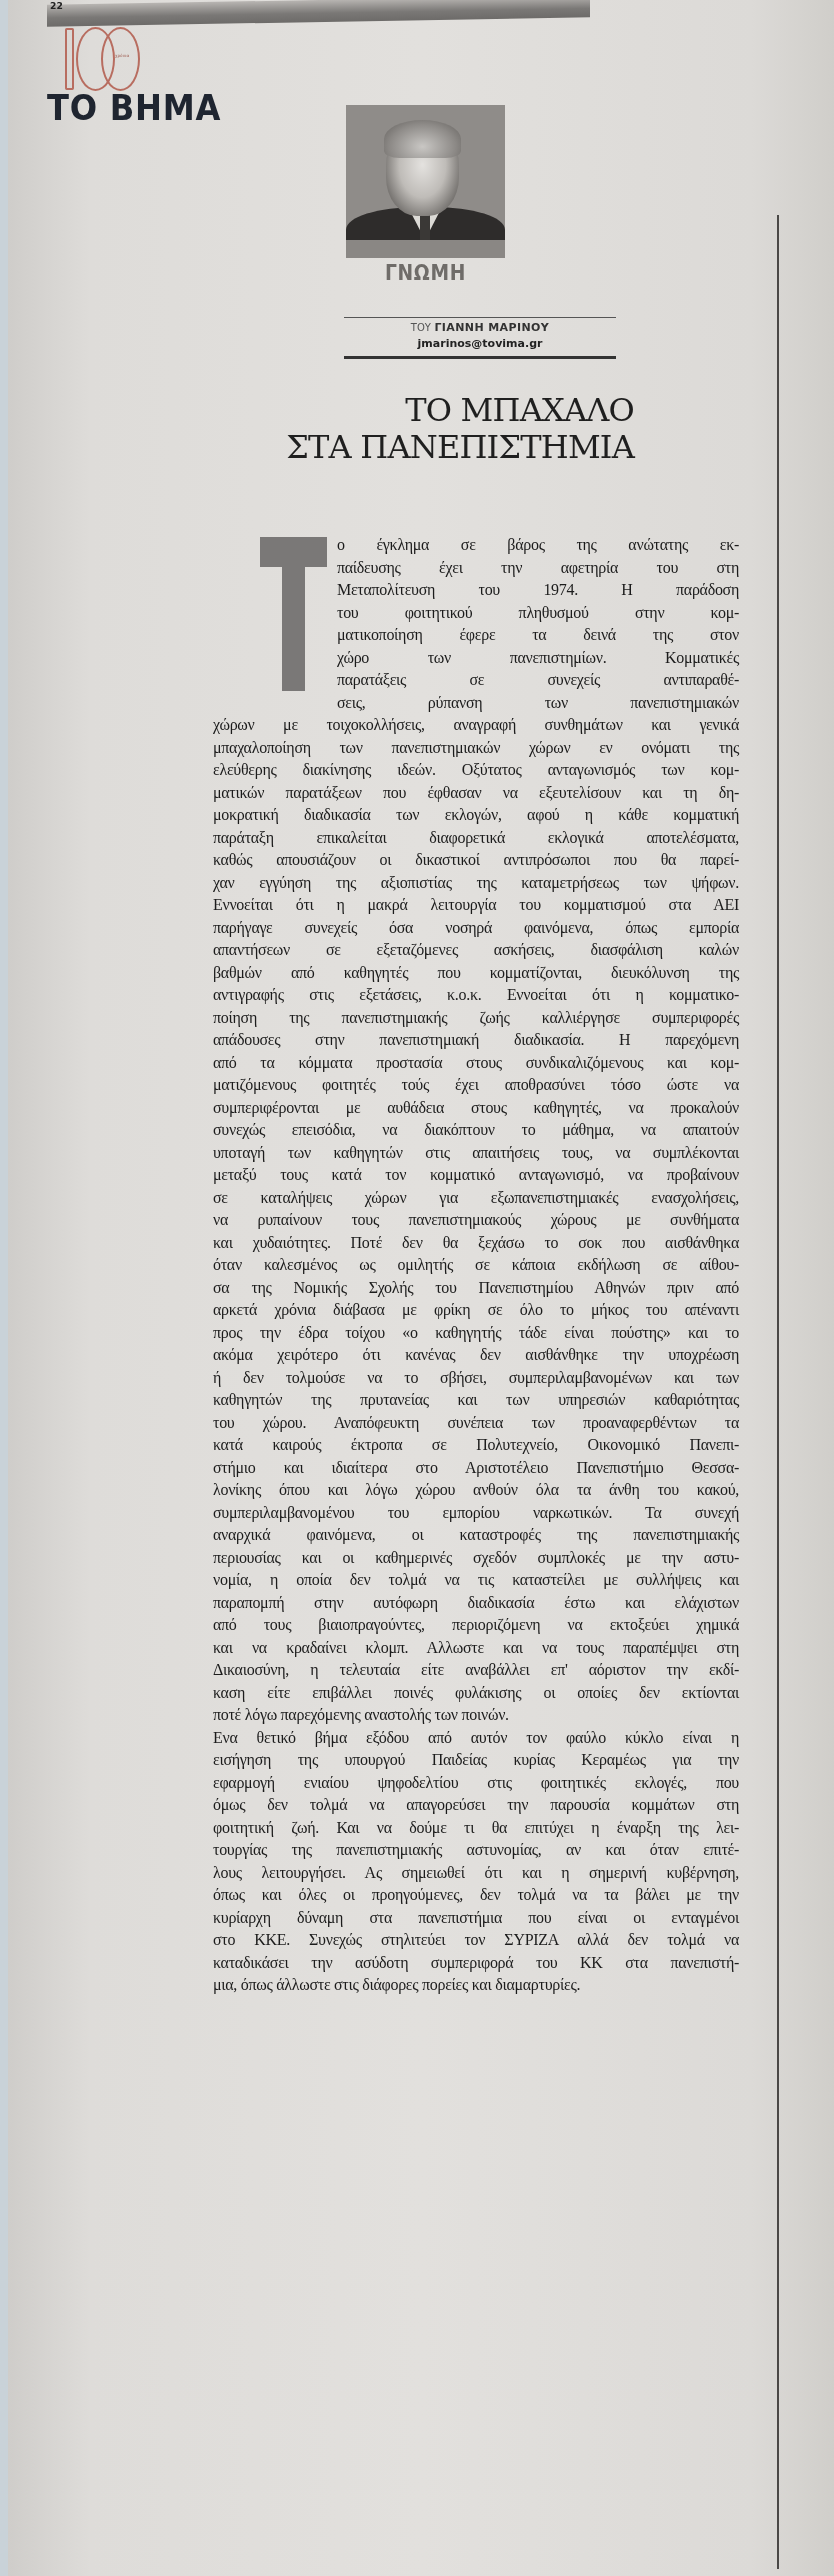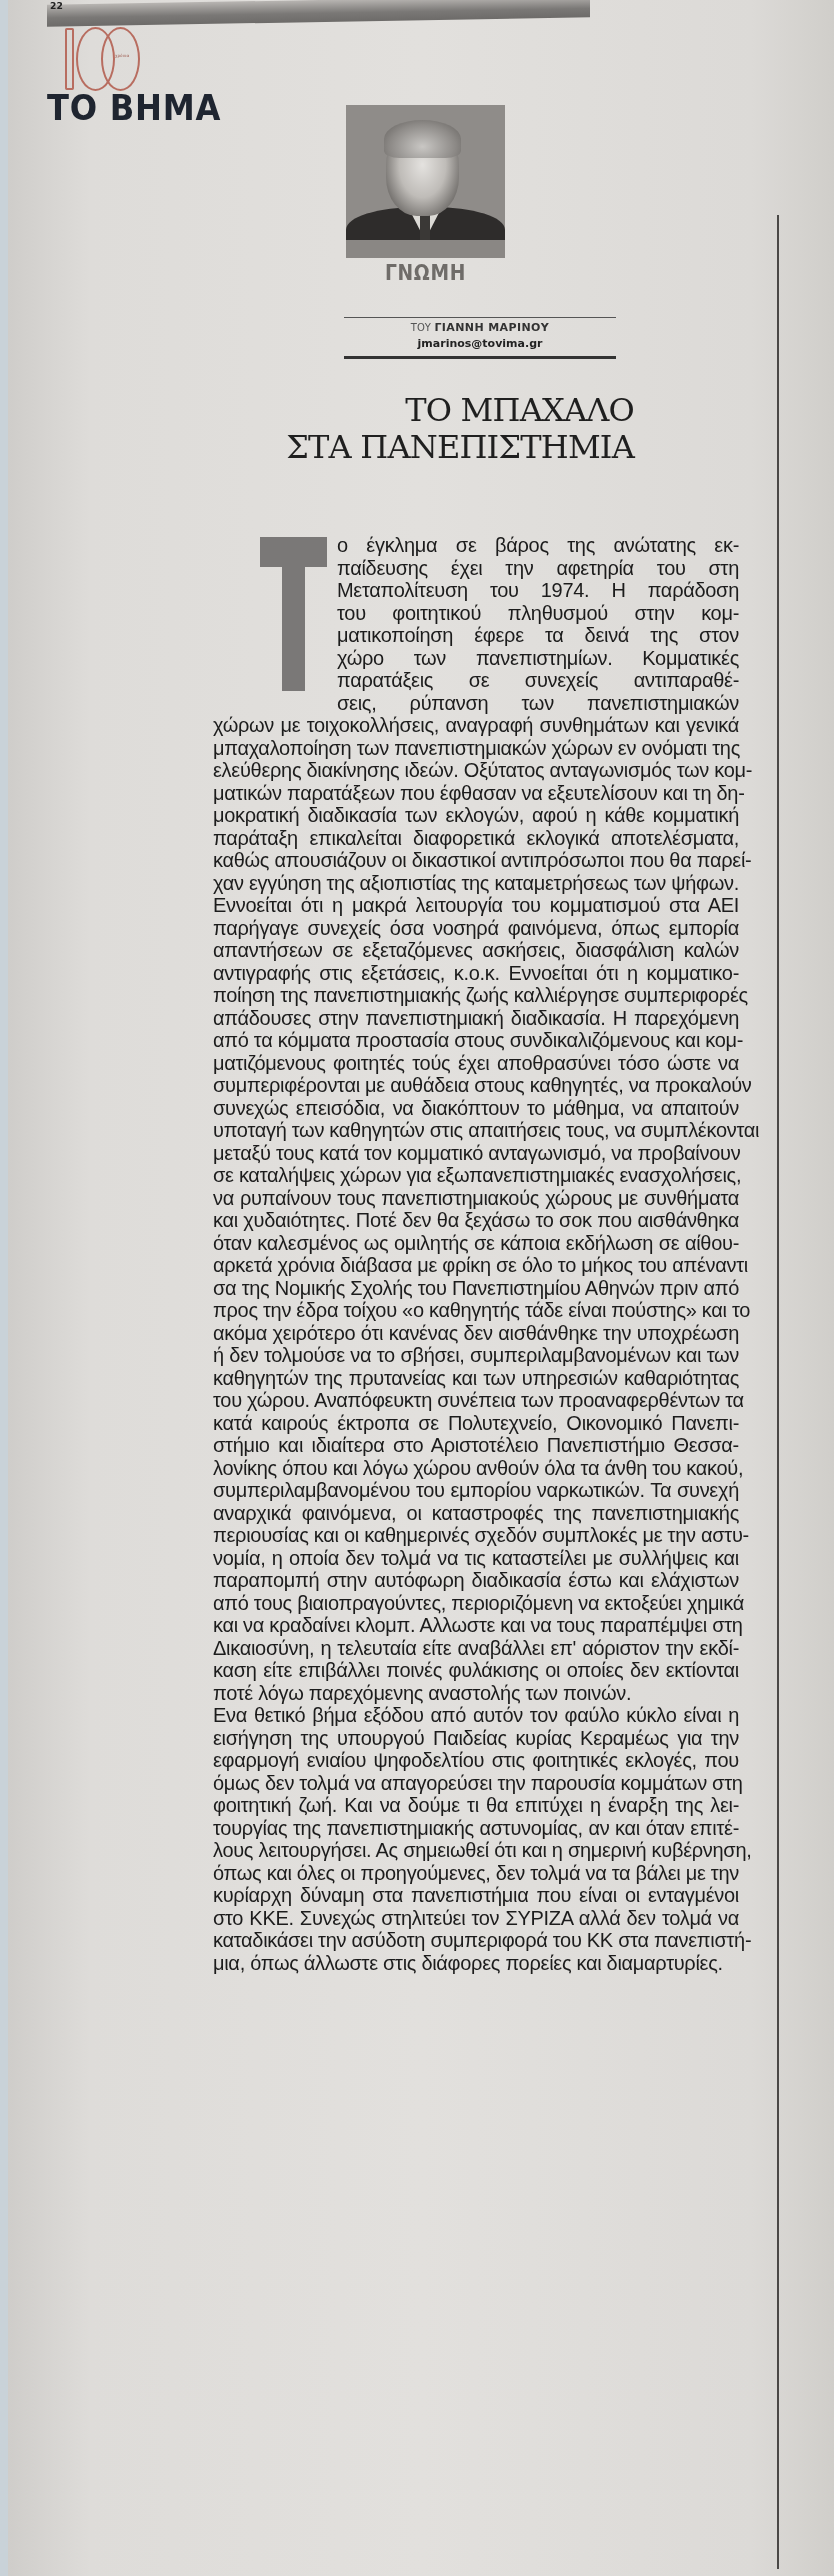--- a/index.html
+++ b/index.html
@@ -113,21 +113,21 @@
     position: absolute; left: 260px; top: 537px; width: 67px; height: 154px;
   }
   .dropcap .bar-h {
     position: absolute; left: 0; top: 0; width: 67px; height: 30px; background: #7a7877;
   }
   .dropcap .bar-v {
     position: absolute; left: 22px; top: 0; width: 23.4px; height: 154px; background: #7a7877;
   }
   .body-text {
     position: absolute; top: 534px; left: 213px; width: 526px;
-    font-family: Liberation Sans, sans-serif; font-size: 20px; line-height: 22.5px;
+    font-family: Liberation Serif, serif; font-size: 16px; line-height: 22.5px;
     color: #1c1c1c; text-align: justify;
     letter-spacing: -0.3px;
   }
   .line { display: block; white-space: nowrap; text-align-last: justify; text-align: justify; }
   .line.indent { padding-left: 124px; }
   .line.last { text-align-last: left; }
 </style>
 </head>
 <body>
 
@@ -188,35 +188,36 @@
     <span class="line">μπαχαλοποίηση των πανεπιστημιακών χώρων εν ονόματι της</span>
     <span class="line">ελεύθερης διακίνησης ιδεών. Οξύτατος ανταγωνισμός των κομ-</span>
     <span class="line">ματικών παρατάξεων που έφθασαν να εξευτελίσουν και τη δη-</span>
     <span class="line">μοκρατική διαδικασία των εκλογών, αφού η κάθε κομματική</span>
     <span class="line">παράταξη επικαλείται διαφορετικά εκλογικά αποτελέσματα,</span>
     <span class="line">καθώς απουσιάζουν οι δικαστικοί αντιπρόσωποι που θα παρεί-</span>
     <span class="line">χαν εγγύηση της αξιοπιστίας της καταμετρήσεως των ψήφων.</span>
     <span class="line">Εννοείται ότι η μακρά λειτουργία του κομματισμού στα ΑΕΙ</span>
     <span class="line">παρήγαγε συνεχείς όσα νοσηρά φαινόμενα, όπως εμπορία</span>
     <span class="line">απαντήσεων σε εξεταζόμενες ασκήσεις, διασφάλιση καλών</span>
+    <span class="line">βαθμών από καθηγητές που κομματίζονται, διευκόλυνση της</span>
     <span class="line">αντιγραφής στις εξετάσεις, κ.ο.κ. Εννοείται ότι η κομματικο-</span>
     <span class="line">ποίηση της πανεπιστημιακής ζωής καλλιέργησε συμπεριφορές</span>
     <span class="line">απάδουσες στην πανεπιστημιακή διαδικασία. Η παρεχόμενη</span>
     <span class="line">από τα κόμματα προστασία στους συνδικαλιζόμενους και κομ-</span>
     <span class="line">ματιζόμενους φοιτητές τούς έχει αποθρασύνει τόσο ώστε να</span>
     <span class="line">συμπεριφέρονται με αυθάδεια στους καθηγητές, να προκαλούν</span>
     <span class="line">συνεχώς επεισόδια, να διακόπτουν το μάθημα, να απαιτούν</span>
     <span class="line">υποταγή των καθηγητών στις απαιτήσεις τους, να συμπλέκονται</span>
     <span class="line">μεταξύ τους κατά τον κομματικό ανταγωνισμό, να προβαίνουν</span>
     <span class="line">σε καταλήψεις χώρων για εξωπανεπιστημιακές ενασχολήσεις,</span>
     <span class="line">να ρυπαίνουν τους πανεπιστημιακούς χώρους με συνθήματα</span>
     <span class="line">και χυδαιότητες. Ποτέ δεν θα ξεχάσω το σοκ που αισθάνθηκα</span>
     <span class="line">όταν καλεσμένος ως ομιλητής σε κάποια εκδήλωση σε αίθου-</span>
+    <span class="line">σα της Νομικής Σχολής του Πανεπιστημίου Αθηνών πριν από</span>
     <span class="line">αρκετά χρόνια διάβασα με φρίκη σε όλο το μήκος του απέναντι</span>
-    <span class="line">σα της Νομικής Σχολής του Πανεπιστημίου Αθηνών πριν από</span>
     <span class="line">προς την έδρα τοίχου «ο καθηγητής τάδε είναι πούστης» και το</span>
     <span class="line">ακόμα χειρότερο ότι κανένας δεν αισθάνθηκε την υποχρέωση</span>
     <span class="line">ή δεν τολμούσε να το σβήσει, συμπεριλαμβανομένων και των</span>
     <span class="line">καθηγητών της πρυτανείας και των υπηρεσιών καθαριότητας</span>
     <span class="line">του χώρου. Αναπόφευκτη συνέπεια των προαναφερθέντων τα</span>
     <span class="line">κατά καιρούς έκτροπα σε Πολυτεχνείο, Οικονομικό Πανεπι-</span>
     <span class="line">στήμιο και ιδιαίτερα στο Αριστοτέλειο Πανεπιστήμιο Θεσσα-</span>
     <span class="line">λονίκης όπου και λόγω χώρου ανθούν όλα τα άνθη του κακού,</span>
     <span class="line">συμπεριλαμβανομένου του εμπορίου ναρκωτικών. Τα συνεχή</span>
     <span class="line">αναρχικά φαινόμενα, οι καταστροφές της πανεπιστημιακής</span>

